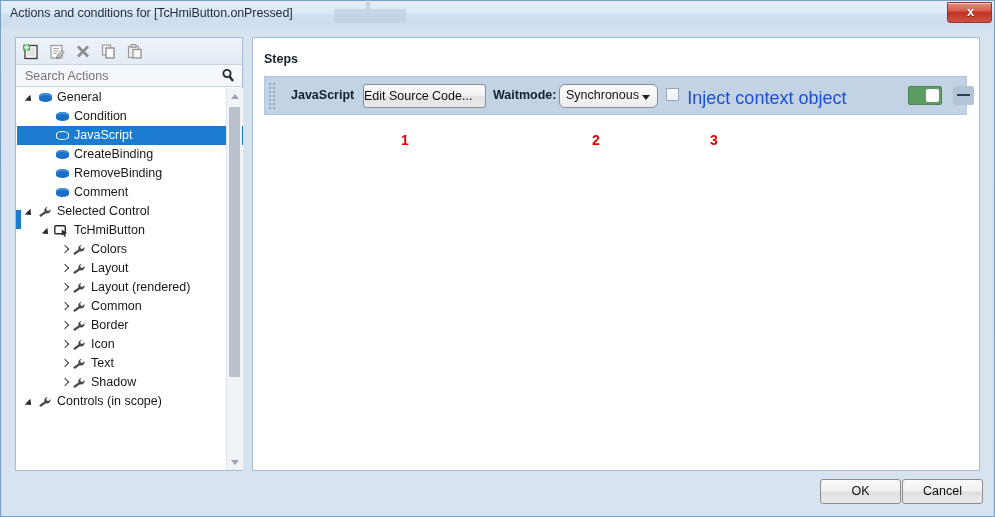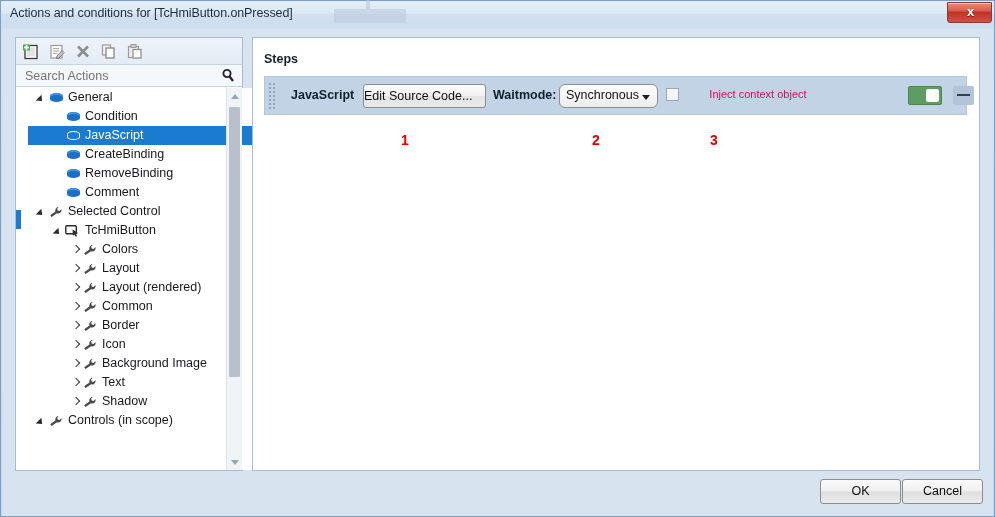--- a/index.html
+++ b/index.html
@@ -103,21 +103,21 @@
     color: #5a6470;
   }
   .search-icon {
     position: absolute; right: 7px; top: 3px;
     width: 14px; height: 15px;
     cursor: pointer;
   }
 
   
   .tree {
-    position: absolute; left: 12px; top: 50px;
+    position: absolute; left: 1px; top: 50px;
     width: 226px; height: 382px;
     background: #ffffff;
     overflow: hidden;
   }
   .tree-row {
     position: relative;
     height: 19px;
     line-height: 19px;
     white-space: nowrap;
     cursor: pointer;
@@ -282,24 +282,23 @@
   .chkbox {
     display: inline-block;
     width: 13px; height: 13px;
     vertical-align: -2px;
     background: linear-gradient(to bottom, #f7f9fb, #eef1f5);
     border: 1px solid #9aa7b6;
   }
   .chk-label {
     display: inline-block;
     padding-left: 5px;
-    font-size: 11px;
-    color: #be185d;
+    font-size: 18px;
+    color: #1d4ed8;
     vertical-align: top;
-    margin-left: 22px;
   }
   .toggle {
     position: absolute; left: 643px; top: 9px;
     width: 34px; height: 19px;
     background: #5d9c62;
     border: 1px solid #4b8650;
     border-radius: 2px;
     cursor: pointer;
   }
   .toggle .knob {
@@ -443,23 +442,20 @@
               </svg></span><span class="tlabel">Layout (rendered)</span></div>
           <div class="tree-row"><span style="display:inline-block;width:42px;height:19px"></span><span class="tw col"></span><span class="ticon"><svg class="wrench" width="15" height="12" viewBox="0 0 15 12">
                 <path d="M9.6 1.1a3.4 3.4 0 0 0-3.2 4.4L1.2 9.2l1.4 1.8 5.4-3.7a3.4 3.4 0 0 0 4.4-4.3l-1.9 1.9-1.8-.5-.5-1.8z" fill="#4a4a4a"></path>
               </svg></span><span class="tlabel">Common</span></div>
           <div class="tree-row"><span style="display:inline-block;width:42px;height:19px"></span><span class="tw col"></span><span class="ticon"><svg class="wrench" width="15" height="12" viewBox="0 0 15 12">
                 <path d="M9.6 1.1a3.4 3.4 0 0 0-3.2 4.4L1.2 9.2l1.4 1.8 5.4-3.7a3.4 3.4 0 0 0 4.4-4.3l-1.9 1.9-1.8-.5-.5-1.8z" fill="#4a4a4a"></path>
               </svg></span><span class="tlabel">Border</span></div>
           <div class="tree-row"><span style="display:inline-block;width:42px;height:19px"></span><span class="tw col"></span><span class="ticon"><svg class="wrench" width="15" height="12" viewBox="0 0 15 12">
                 <path d="M9.6 1.1a3.4 3.4 0 0 0-3.2 4.4L1.2 9.2l1.4 1.8 5.4-3.7a3.4 3.4 0 0 0 4.4-4.3l-1.9 1.9-1.8-.5-.5-1.8z" fill="#4a4a4a"></path>
               </svg></span><span class="tlabel">Icon</span></div>
-          <div class="tree-row"><span style="display:inline-block;width:42px;height:19px"></span><span class="tw col"></span><span class="ticon"><svg class="wrench" width="15" height="12" viewBox="0 0 15 12">
-                <path d="M9.6 1.1a3.4 3.4 0 0 0-3.2 4.4L1.2 9.2l1.4 1.8 5.4-3.7a3.4 3.4 0 0 0 4.4-4.3l-1.9 1.9-1.8-.5-.5-1.8z" fill="#4a4a4a"></path>
-              </svg></span><span class="tlabel">Background Image</span></div>
           <div class="tree-row"><span style="display:inline-block;width:42px;height:19px"></span><span class="tw col"></span><span class="ticon"><svg class="wrench" width="15" height="12" viewBox="0 0 15 12">
                 <path d="M9.6 1.1a3.4 3.4 0 0 0-3.2 4.4L1.2 9.2l1.4 1.8 5.4-3.7a3.4 3.4 0 0 0 4.4-4.3l-1.9 1.9-1.8-.5-.5-1.8z" fill="#4a4a4a"></path>
               </svg></span><span class="tlabel">Text</span></div>
           <div class="tree-row"><span style="display:inline-block;width:42px;height:19px"></span><span class="tw col"></span><span class="ticon"><svg class="wrench" width="15" height="12" viewBox="0 0 15 12">
                 <path d="M9.6 1.1a3.4 3.4 0 0 0-3.2 4.4L1.2 9.2l1.4 1.8 5.4-3.7a3.4 3.4 0 0 0 4.4-4.3l-1.9 1.9-1.8-.5-.5-1.8z" fill="#4a4a4a"></path>
               </svg></span><span class="tlabel">Shadow</span></div>
           <div class="tree-row"><span style="display:inline-block;width:8px;height:19px"></span><span class="tw exp"></span><span class="ticon"><svg class="wrench" width="15" height="12" viewBox="0 0 15 12">
                 <path d="M9.6 1.1a3.4 3.4 0 0 0-3.2 4.4L1.2 9.2l1.4 1.8 5.4-3.7a3.4 3.4 0 0 0 4.4-4.3l-1.9 1.9-1.8-.5-.5-1.8z" fill="#4a4a4a"></path>
               </svg></span><span class="tlabel">Controls (in scope)</span></div>
         </div>

